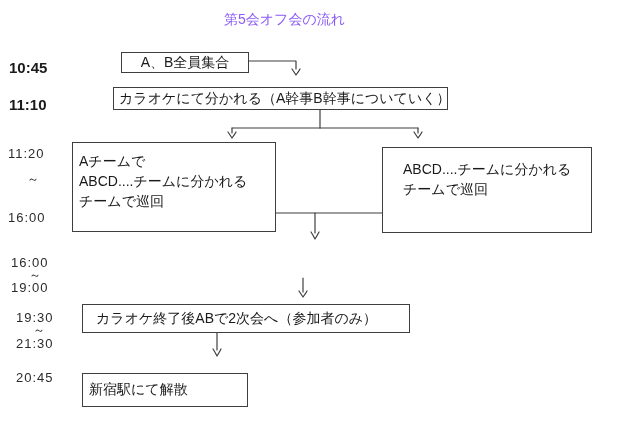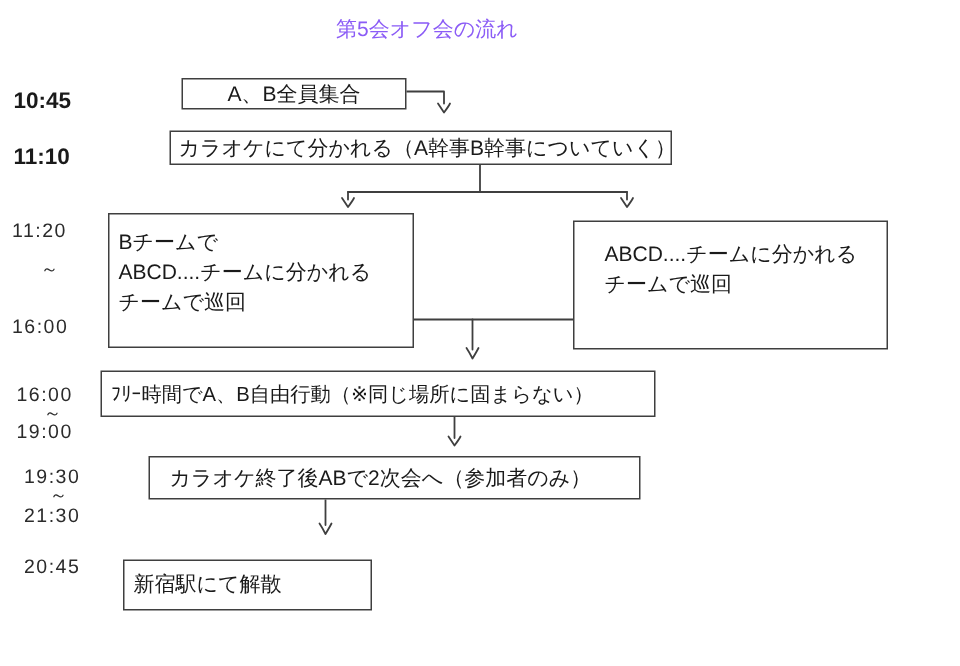--- a/index.html
+++ b/index.html
@@ -115,34 +115,33 @@
   <div class="abs time-sm" style="left:11px; top:255px;">16:00</div>
   <div class="abs time-sm tilde" style="left:29px; top:267px;">～</div>
   <div class="abs time-sm" style="left:11px; top:280px;text-align:right;">19:00</div>
 
   <div class="abs time-sm" style="left:16px; top:310px;">19:30</div>
   <div class="abs time-sm tilde" style="left:33px; top:322px;">～</div>
   <div class="abs time-sm" style="left:16px; top:336px;">21:30</div>
 
   <div class="abs time-sm" style="left:16px; top:370px;">20:45</div>
 
-  <div class="box" style="left:121px; top:52px; width:150px; height:21px; line-height:19px; text-align:center;">A、B全員集合</div>
+  <div class="box" style="left:121px; top:52px; width:128px; height:21px; line-height:19px; text-align:center;">A、B全員集合</div>
 
   <div class="box" style="left:113px; top:87px; width:335px; height:23px; line-height:21px; padding-left:5px;">カラオケにて分かれる（A幹事B幹事についていく）</div>
 
   <div class="box" style="left:72px; top:142px; width:204px; height:90px; padding:8px 0 0 6px; line-height:20px;">
-    <span class="ln">Bチームで</span>
+    <span class="ln">Aチームで</span>
     <span class="ln">ABCD....チームに分かれる</span>
     <span class="ln">チームで巡回</span>
   </div>
 
   <div class="box" style="left:382px; top:147px; width:210px; height:86px; padding:11px 0 0 20px; line-height:20px;">
     <span class="ln">ABCD....チームに分かれる</span>
     <span class="ln">チームで巡回</span>
   </div>
 
-  <div class="box" style="left:67px; top:247px; width:370px; height:31px; line-height:29px; padding-left:6px; font-size:13.5px;">ﾌﾘｰ時間でA、B自由行動（※同じ場所に固まらない）</div>
 
-  <div class="box" style="left:82px; top:304px; width:328px; height:29px; line-height:27px; padding-left:13px;margin-left:17px;">カラオケ終了後ABで2次会へ（参加者のみ）</div>
+  <div class="box" style="left:82px; top:304px; width:328px; height:29px; line-height:27px; padding-left:13px;">カラオケ終了後ABで2次会へ（参加者のみ）</div>
 
   <div class="box" style="left:82px; top:373px; width:166px; height:34px; line-height:30px; padding-left:6px;">新宿駅にて解散</div>
 
 </div>
 
 </body></html>

